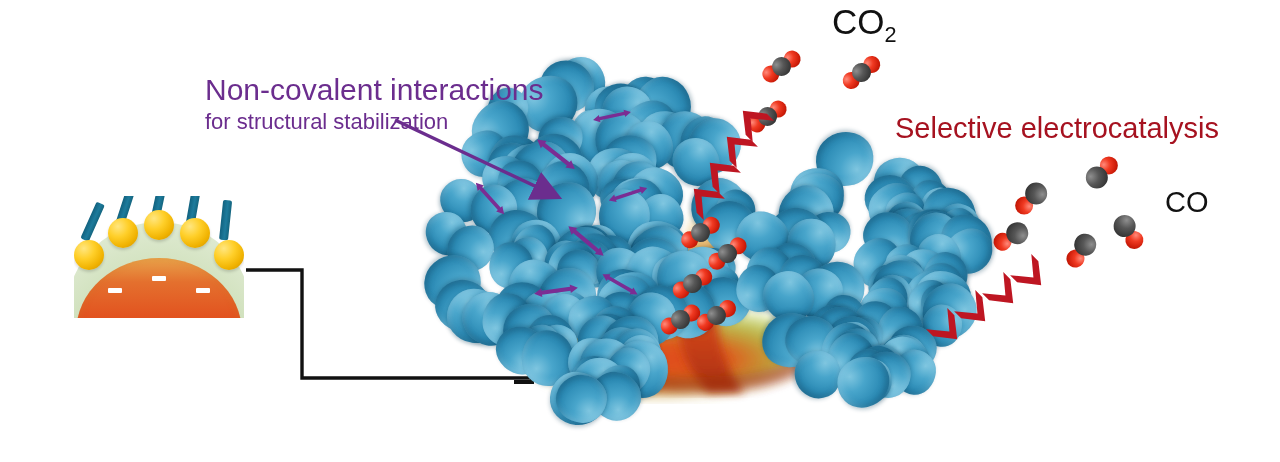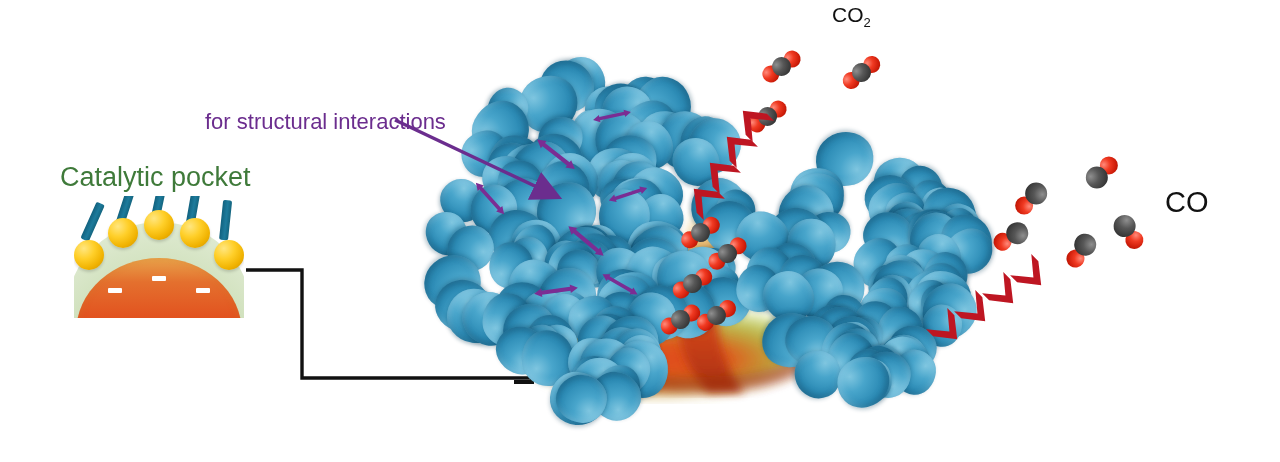--- a/index.html
+++ b/index.html
@@ -6,21 +6,21 @@
   body{width:1280px;height:462px;overflow:hidden;font-family:"Liberation Sans",sans-serif;}
   #stage{position:relative;width:1280px;height:462px;background:#ffffff;}
 
   .lbl{position:absolute;white-space:nowrap;line-height:1.05;}
 
   #lbl-noncov{left:205px;top:74px;color:#6B2D8E;font-size:30px;}
   #lbl-noncov-sub{left:205px;top:110px;color:#6B2D8E;font-size:22px;}
   #lbl-pocket{left:60px;top:163px;color:#3F7A3A;font-size:27px;}
   #lbl-bias{left:290px;top:308px;color:#111;font-size:21px;letter-spacing:.6px;}
   #lbl-sel{left:895px;top:113px;color:#A61220;font-size:29px;}
-  #lbl-co2{left:832px;top:4px;color:#111;font-size:21px;}
+  #lbl-co2{left:832px;top:4px;color:#111;font-size:35px;}
   #lbl-co{left:1165px;top:187px;color:#111;font-size:29px;}
   #lbl-title{left:0;top:413px;width:1280px;text-align:center;color:#0b0b0b;
              font-size:31px;font-weight:bold;font-style:italic;letter-spacing:.4px;}
   #lbl-co2 sub{font-size:.62em;}
 
   
   #inset{position:absolute;left:74px;top:196px;width:170px;height:122px;overflow:hidden;}
   #inset-bg{position:absolute;inset:0;background:#ffffff;}
   #inset-green{position:absolute;left:-6px;top:26px;width:182px;height:170px;border-radius:50% 50% 0 0;
      background:radial-gradient(120% 150% at 50% 100%, #d9e7c7 0%, #cfe0bb 45%, #e5eeda 75%, #eef4e7 100%);}
@@ -444,18 +444,19 @@
         <path d="M4 2 L22 17 L4 32 L14 32 L33 17 L14 2 Z" fill="#BE1622"></path>
       </svg>
       <svg class="chev" viewBox="0 0 40 34" style="left: 984px; top: 277px; width: 40px; height: 34px; transform: rotate(45deg);">
         <path d="M4 2 L22 17 L4 32 L14 32 L33 17 L14 2 Z" fill="#BE1622"></path>
       </svg>
       <svg class="chev" viewBox="0 0 40 34" style="left: 1012px; top: 259px; width: 40px; height: 34px; transform: rotate(45deg);">
         <path d="M4 2 L22 17 L4 32 L14 32 L33 17 L14 2 Z" fill="#BE1622"></path>
       </svg>
     </div>
 
-  <div class="lbl" id="lbl-noncov-sub">for structural interactions</div>
-  <div class="lbl" id="lbl-pocket">Catalytic pocket</div>
+  <div class="lbl" id="lbl-noncov">Non-covalent interactions</div>
+  <div class="lbl" id="lbl-noncov-sub">for structural stabilization</div>
+  <div class="lbl" id="lbl-sel">Selective electrocatalysis</div>
   <div class="lbl" id="lbl-co2"><span>CO</span><sub>2</sub></div>
   <div class="lbl" id="lbl-co">CO</div>
 
 </div>
 
 </body></html>

